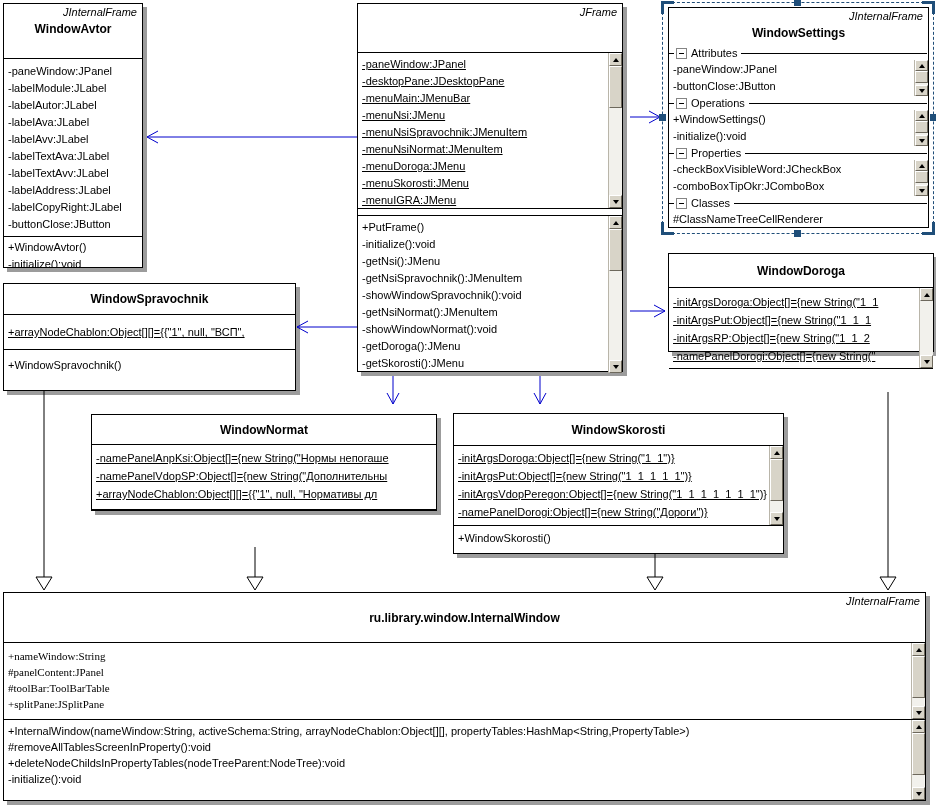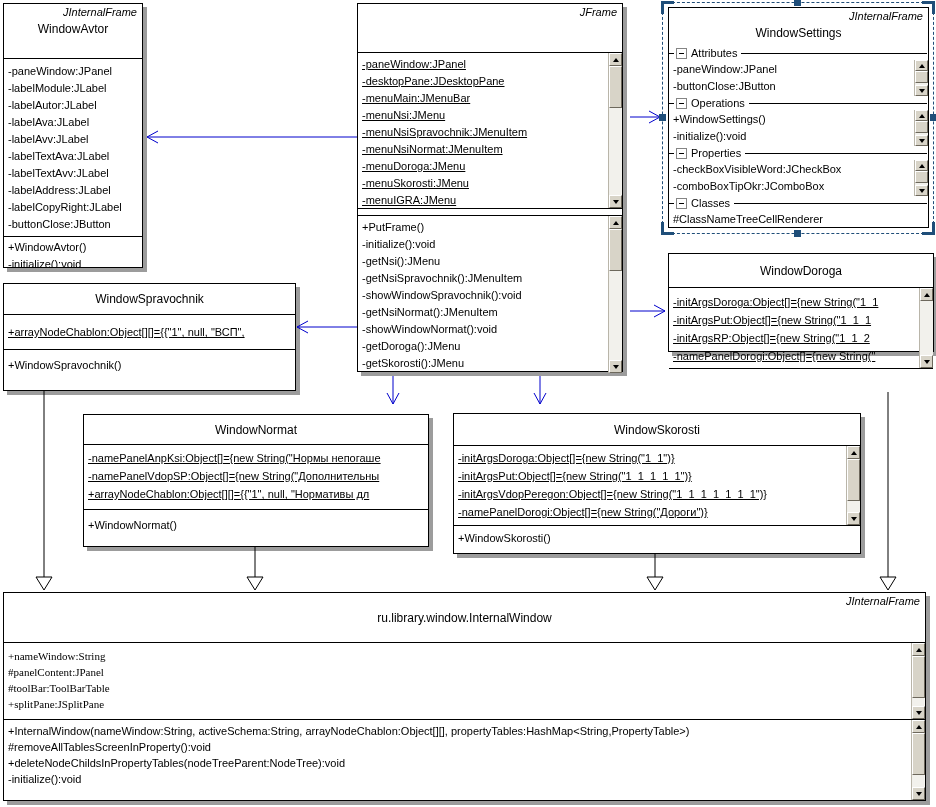--- a/index.html
+++ b/index.html
@@ -5,21 +5,21 @@
   html,body{margin:0;padding:0;background:#fff;}
   .canvas{position:relative;width:936px;height:807px;background:#fff;overflow:hidden;
           font-family:"Liberation Sans",sans-serif;font-size:11px;color:#000;}
 
   
   .uml-box{position:absolute;background:#fff;border:1px solid #000;
            box-shadow:4px 4px 0 #9c9c9c;display:flex;flex-direction:column;
            box-sizing:border-box;z-index:1;}
   .box-title{position:relative;flex:0 0 auto;overflow:hidden;}
   .frame-tag{text-align:right;padding:2px 5px 0 0;font-size:11px;white-space:nowrap;font-style:italic;}
-  .cls-name{text-align:center;font-weight:normal;font-size:12px;padding-top:4px;white-space:nowrap;}
+  .cls-name{text-align:center;font-weight:bold;font-size:12px;padding-top:4px;white-space:nowrap;}
   .box-title.center-only{display:flex;align-items:center;justify-content:center;}
   .box-title.center-only .cls-name{padding-top:0;}
   .compartment{position:relative;border-top:1px solid #000;overflow:hidden;flex:0 0 auto;box-sizing:border-box;}
   .compartment.fill{flex:1 1 auto;}
   .gap{flex:0 0 6px;}
   .lines{padding:3px 0 0 4px;}
   .member-line{height:17px;line-height:17px;white-space:nowrap;overflow:hidden;}
   .u .member-line{text-decoration:underline;}
   .has-scroll .lines{padding-right:14px;}
 
@@ -56,28 +56,28 @@
   #box-doroga .attrs .lines{padding-top:6px;}
   #box-doroga .attrs .member-line{height:18px;}
   #box-doroga .ops .lines{padding-top:3px;margin-top:40px;}
 
   #box-spravochnik{left:3px;top:283px;width:293px;height:108px;}
   #box-spravochnik .box-title{height:30px;}
   #box-spravochnik .attrs{height:35px;}
   #box-spravochnik .attrs .lines{padding-top:9px;}
   #box-spravochnik .ops .lines{padding-top:7px;}
 
-  #box-normat{left:83px;top:414px;width:346px;height:133px;}
+  #box-normat{left:91px;top:414px;width:346px;height:97px;}
   #box-normat .box-title{height:29px;}
   #box-normat .attrs{height:65px;}
   #box-normat .attrs .lines{padding-top:5px;}
   #box-normat .attrs .member-line{height:18px;}
   #box-normat .ops .lines{padding-top:7px;}
 
-  #box-skorosti{left:453px;top:413px;width:408px;height:141px;}
+  #box-skorosti{left:453px;top:413px;width:331px;height:141px;}
   #box-skorosti .box-title{height:31px;}
   #box-skorosti .attrs{height:80px;}
   #box-skorosti .attrs .lines{padding-top:4px;}
   #box-skorosti .attrs .member-line{height:18px;}
   #box-skorosti .ops .lines{padding-top:4px;}
 
   #box-internal{left:3px;top:592px;width:923px;height:209px;}
   #box-internal .box-title{height:49px;}
   #box-internal .attrs{height:77px;}
   #box-internal .attrs .lines{padding-top:5px;font-family:Liberation Serif, serif;}

